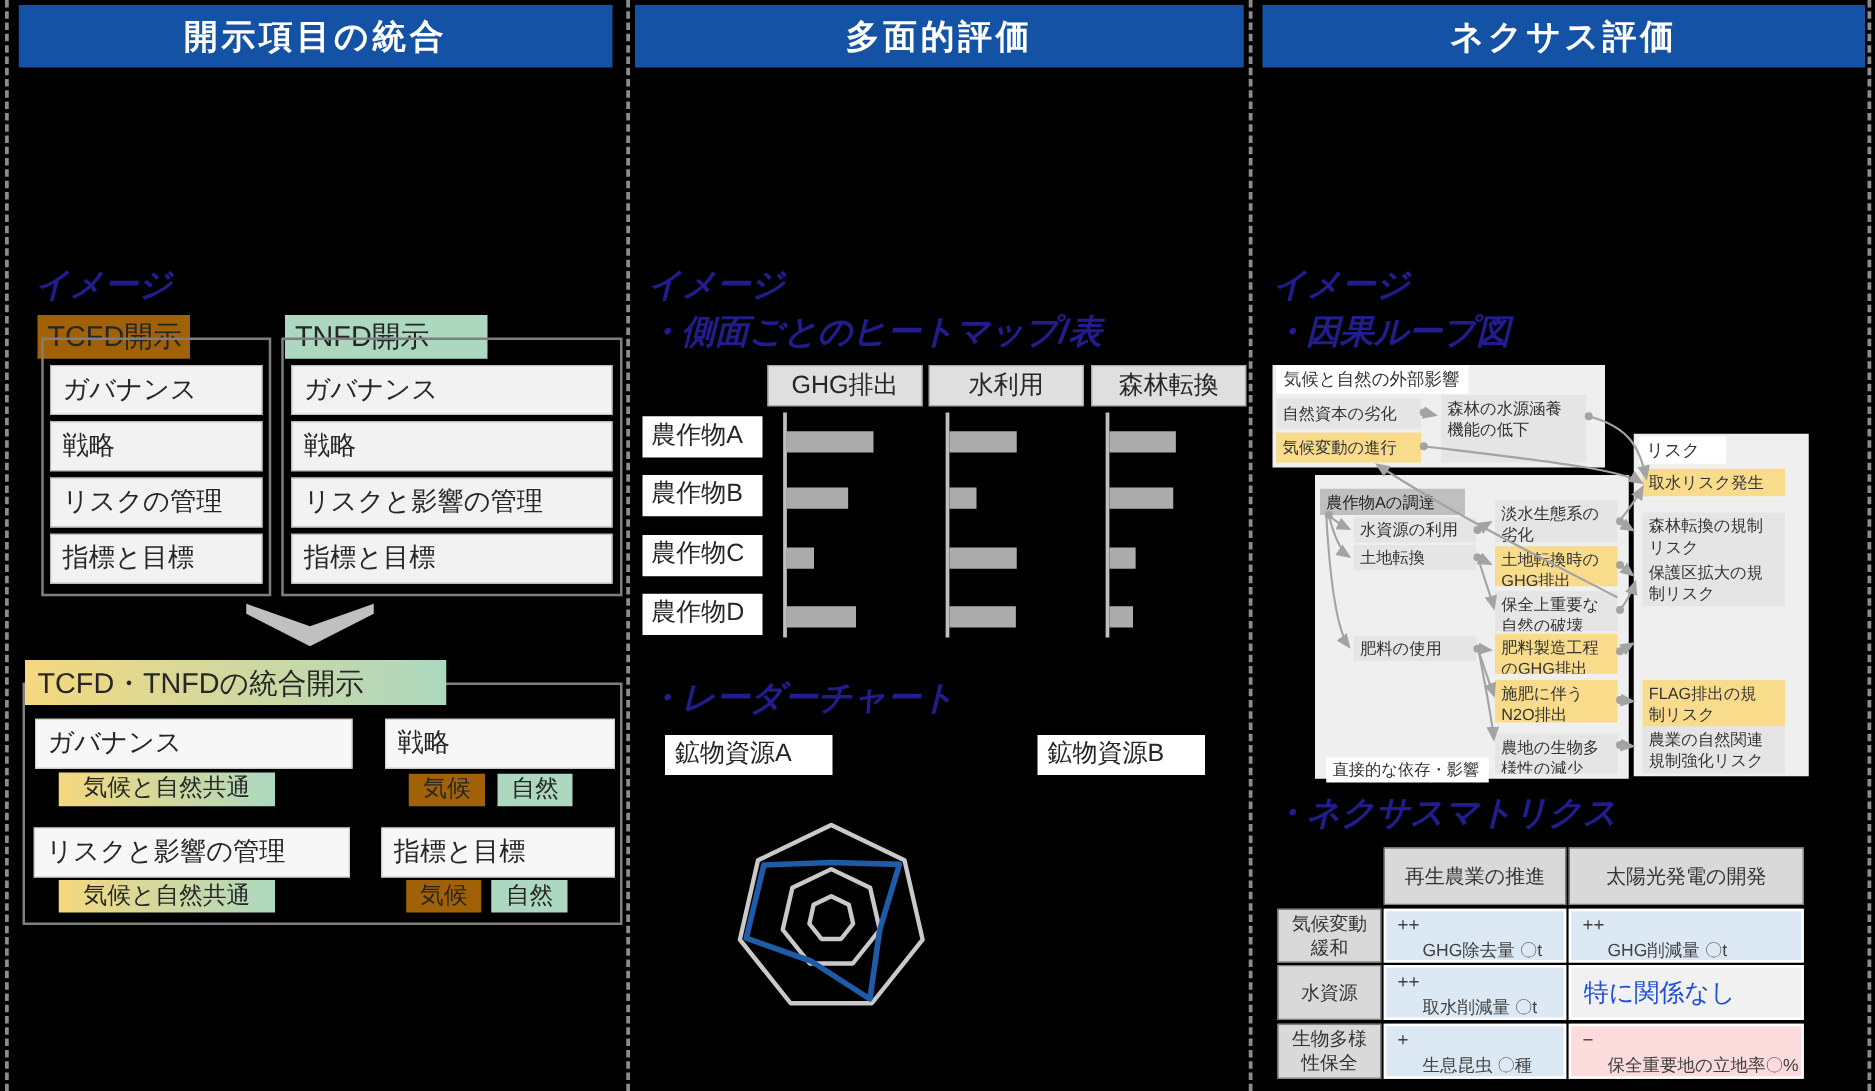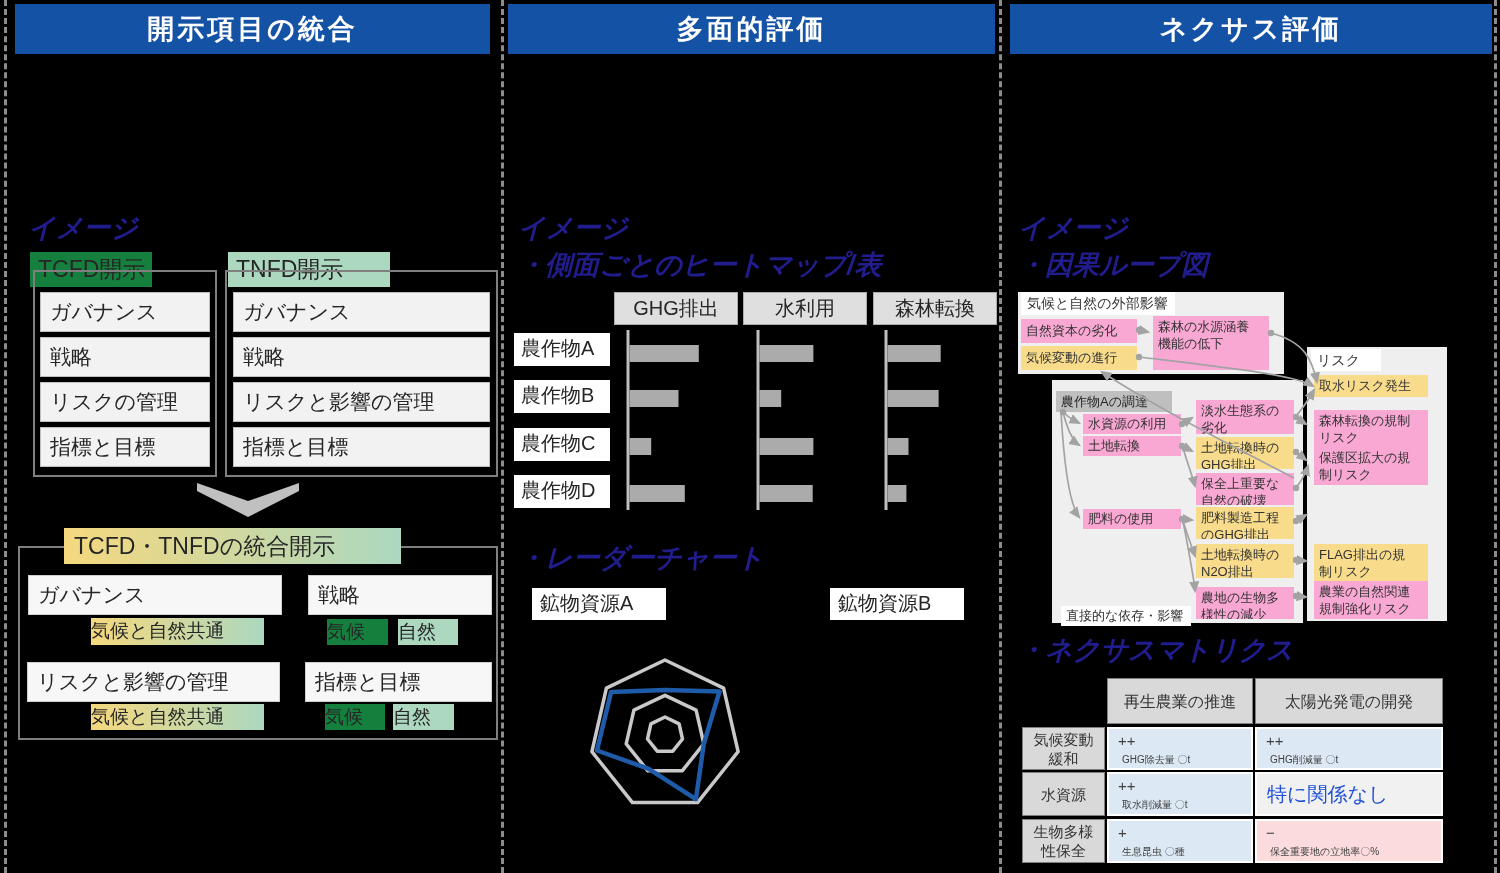--- a/index.html
+++ b/index.html
@@ -4,47 +4,47 @@
 <style>
   html,body{margin:0;padding:0;background:#000;}
   *{box-sizing:border-box;}
   .canvas{position:relative;width:1500px;height:873px;background:#000;overflow:hidden;
           font-family:"Liberation Sans","DejaVu Sans",sans-serif;}
   .sep{position:absolute;top:0;bottom:0;width:0;border-left:3px dashed #8C8C8C;}
   .colhead{position:absolute;top:4px;height:50px;background:#1352A4;color:#fff;
            font-size:27px;font-weight:bold;letter-spacing:3px;text-align:center;line-height:50px;}
   .navy{position:absolute;color:#211D8E;font-weight:bold;font-style:italic;font-size:27px;white-space:nowrap;}
   .box{position:absolute;}
-  .lbl-y{background:#15803d;}
+  .lbl-y{background:#a16207;}
   .lbl-g{background:#ACD8C0;}
-  .lbl-grad{background:linear-gradient(90deg,#F5D87E,#ACD8C0);margin-left:44px;}
+  .lbl-grad{background:linear-gradient(90deg,#F5D87E,#ACD8C0);}
   .frame{position:absolute;border:2.5px solid #7F7F7F;background:transparent;}
   .item{position:absolute;background:#F2F2F2;border:1px solid #BFBFBF;color:#262626;
         font-size:21px;line-height:37px;padding-left:9px;white-space:nowrap;overflow:hidden;}
   .taglabel{position:absolute;color:#262626;font-size:23px;white-space:nowrap;}
-  .tag{position:absolute;color:#262626;font-size:19px;overflow:hidden;}
+  .tag{position:absolute;color:#262626;font-size:19px;text-align:center;overflow:hidden;}
   .hm-head{position:absolute;background:#DFDFDF;border:1px solid #ABABAB;color:#262626;
            font-size:20px;text-align:center;line-height:30px;height:33px;width:124px;}
   .hm-row{position:absolute;background:#FFFFFF;color:#262626;font-size:20px;line-height:31px;
           padding-left:7px;height:33px;width:96px;}
   .wlabel{position:absolute;background:#FFFFFF;color:#262626;font-size:20px;line-height:31px;
           padding-left:8px;height:32px;width:134px;}
   .panel{position:absolute;background:#EFEFEF;}
   .pl{position:absolute;background:#FFFFFF;color:#333;font-size:14px;line-height:22px;padding-left:6px;white-space:nowrap;}
   .nb{position:absolute;color:#333;font-size:13px;line-height:17px;padding:2px 5px;white-space:pre-line;overflow:hidden;}
-  .nb-g{background:#f9a8d4;}
+  .nb-g{background:#e5e5e5;}
   .nb-y{background:#F8DC8C;}
   .nb-gray{background:#BFBFBF;color:#262626;}
   .nb-w{background:#FFFFFF;}
   .mx-h{position:absolute;background:#D9D9D9;border:1px solid #7F7F7F;color:#333;
         display:flex;align-items:center;justify-content:center;text-align:center;
         font-size:16px;line-height:19px;white-space:pre-line;}
   .mx-c{position:absolute;border:2px solid #FFFFFF;color:#404040;font-size:15px;}
   .mx-c .sign{padding:3px 0 0 9px;line-height:18px;}
-  .mx-c .detail{padding:1px 11px 0 13px;line-height:18px;font-size:10px;white-space:nowrap;}
+  .mx-c .detail{padding:1px 11px 0 13px;line-height:18px;font-size:14px;white-space:nowrap;margin-left:16px;}
   .mx-blue{background:#DCE9F5;}
   .mx-pink{background:#FBDBDB;}
   .mx-gray{background:#F1F1F1;display:flex;align-items:center;padding-left:10px;color:#1d4ed8;font-size:20px;}
   svg.overlay{position:absolute;left:0;top:0;pointer-events:none;}
 </style>
 </head>
 <body>
 
 <div class="canvas">
 
@@ -160,21 +160,21 @@
   <div class="nb nb-g" style="left:1083px;top:509px;width:98px;height:20px;line-height:16px">肥料の使用</div>
 
   <div class="nb nb-g" style="left:1196px;top:400px;width:98px;height:34px">淡水生態系の
 劣化</div>
   <div class="nb nb-y" style="left:1196px;top:437px;width:98px;height:32px">土地転換時の
 GHG排出</div>
   <div class="nb nb-g" style="left:1196px;top:473px;width:98px;height:32px">保全上重要な
 自然の破壊</div>
   <div class="nb nb-y" style="left:1196px;top:507px;width:98px;height:32px">肥料製造工程
 のGHG排出</div>
-  <div class="nb nb-y" style="left:1196px;top:544px;width:98px;height:34px">土地転換時の
+  <div class="nb nb-y" style="left:1196px;top:544px;width:98px;height:34px">施肥に伴う
 N2O排出</div>
   <div class="nb nb-g" style="left:1196px;top:587px;width:98px;height:32px">農地の生物多
 様性の減少</div>
   <div class="nb nb-w" style="left:1061px;top:606px;width:130px;height:20px;line-height:16px">直接的な依存・影響</div>
 
   <div class="navy" style="left:1018px;top:632px">・ネクサスマトリクス</div>
 
   <div class="mx-h" style="left:1107px;top:678px;width:146px;height:46px">再生農業の推進</div>
   <div class="mx-h" style="left:1255px;top:678px;width:188px;height:46px">太陽光発電の開発</div>
 

